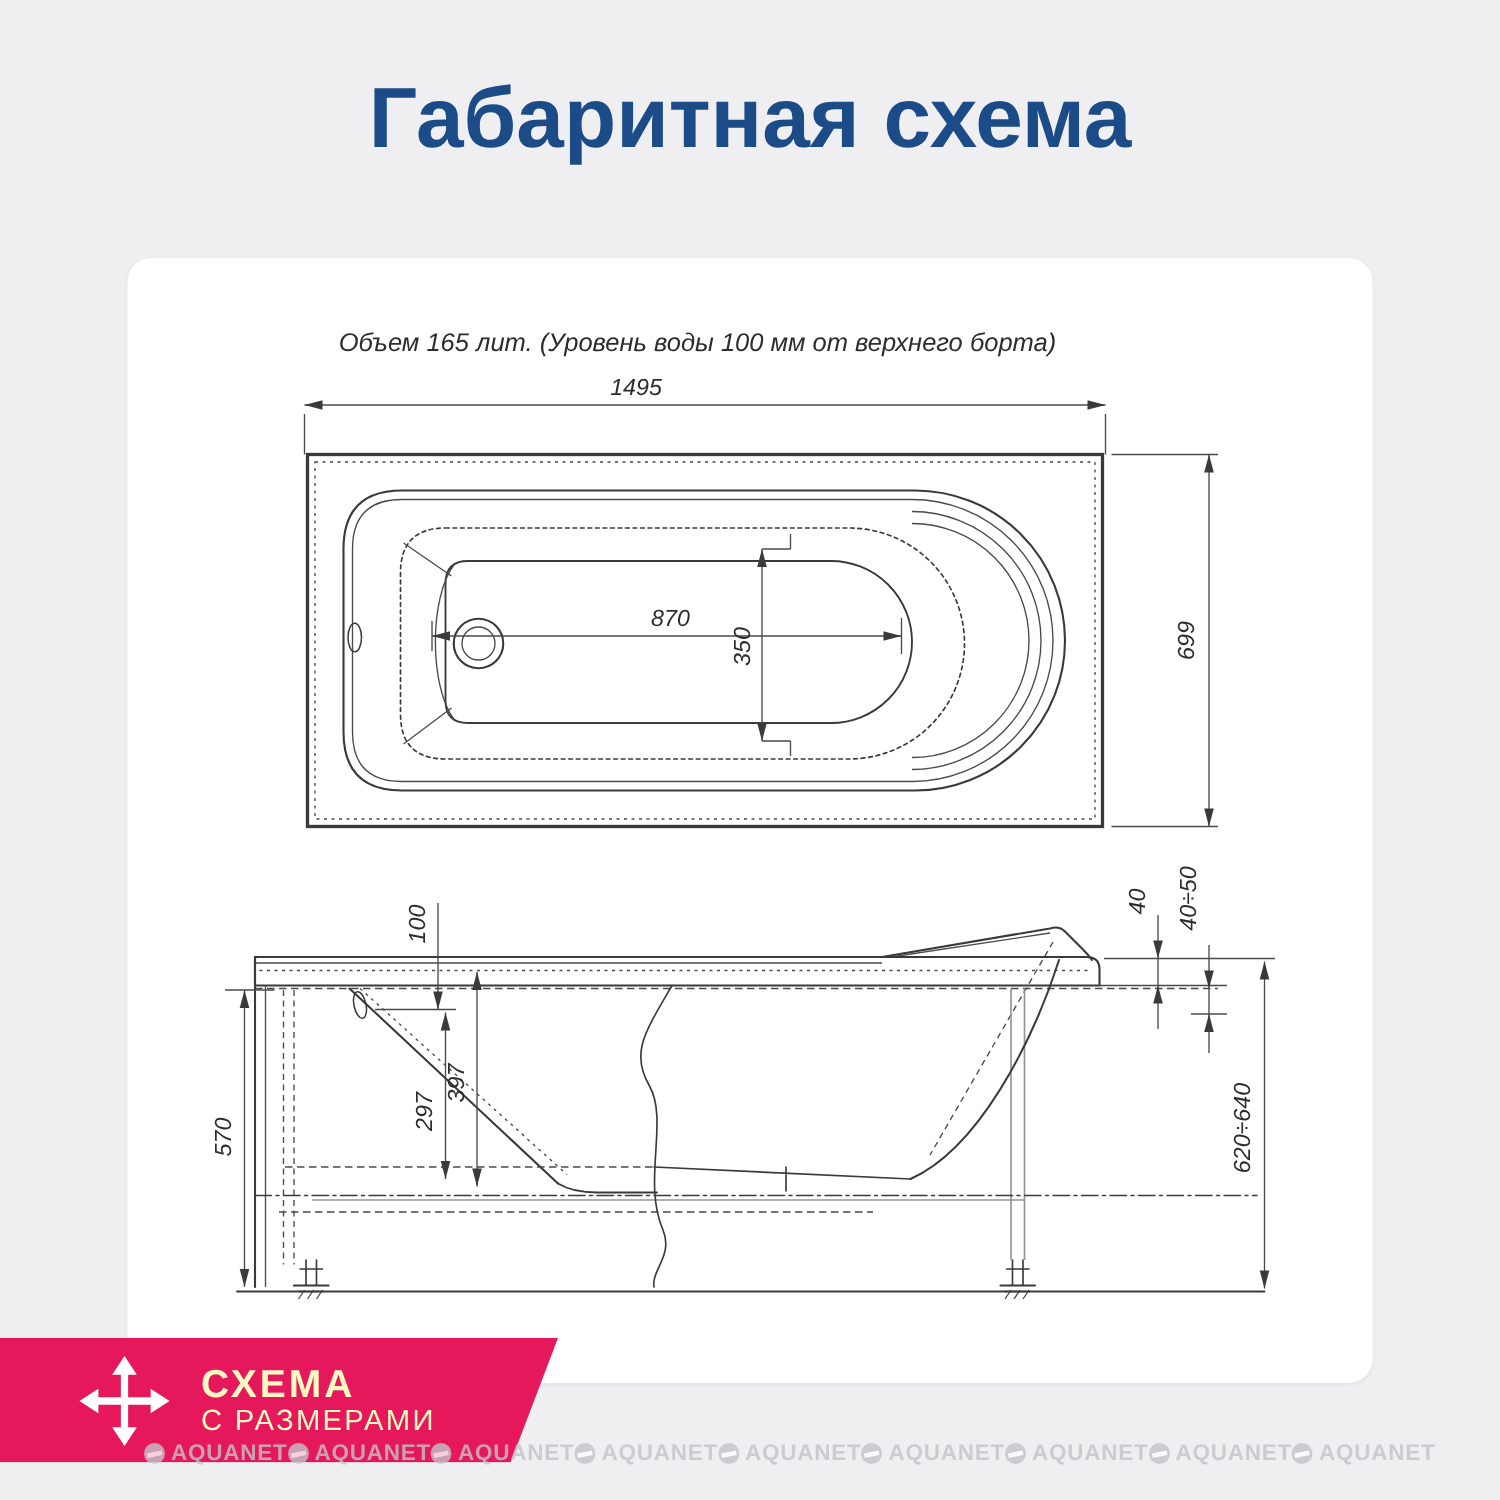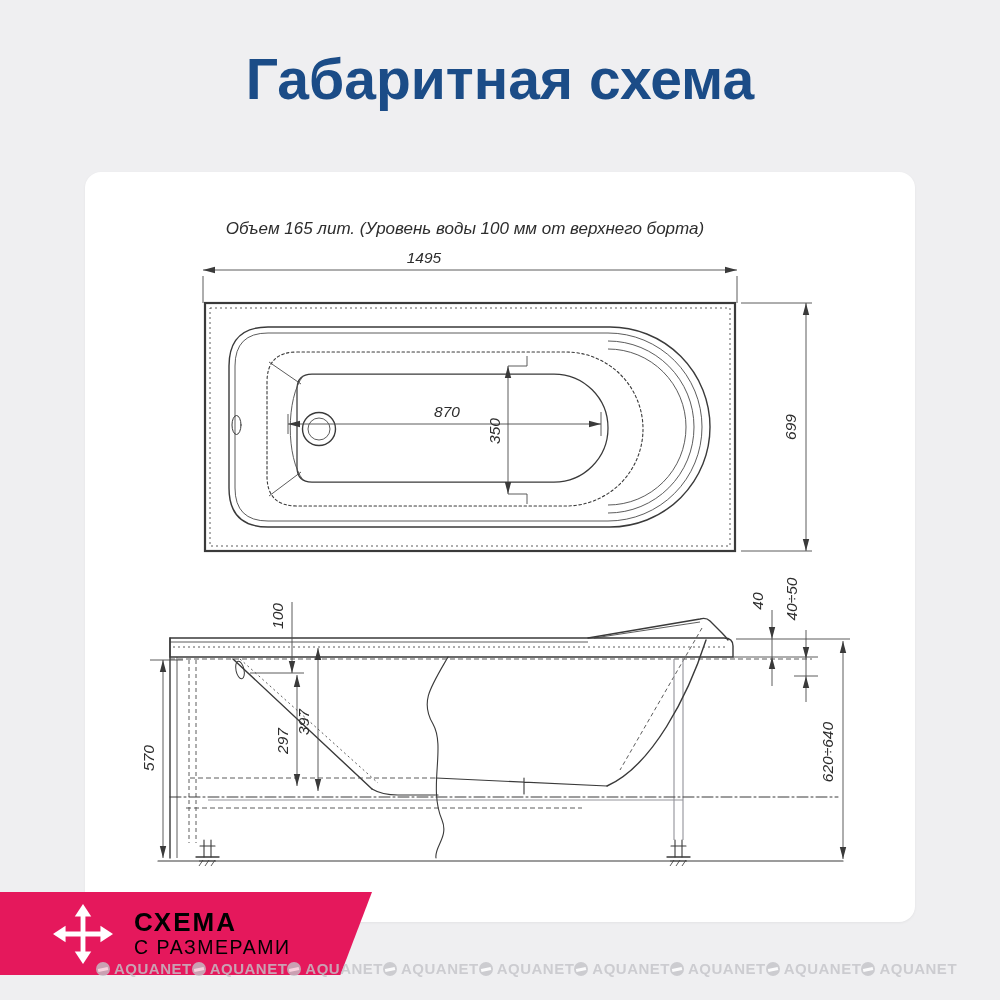--- a/index.html
+++ b/index.html
@@ -22,21 +22,21 @@
   .ddc{stroke-dasharray:11,3,2,3;}
   .ar{fill:#3a3a3a;stroke:none;}
   text.dim{font:italic 15.5px "Liberation Sans",sans-serif;fill:#2d2d2d;}
   text.cap{font:italic 17px "Liberation Sans",sans-serif;fill:#2d2d2d;}
   .mid{text-anchor:middle;}
   
   .badge{position:absolute;left:0;top:892px;width:372px;height:83px;background:#e5185c;
        clip-path:polygon(0 0,100% 0,91.5% 100%,0 100%);display:flex;align-items:center;
        padding-left:0;box-sizing:border-box;}
   .badge-icon{width:62px;height:62px;margin-left:52px;flex:0 0 auto;}
-  .badge-text{margin-left:20px;color:#000000;line-height:1.12;}
+  .badge-text{margin-left:20px;color:#fef9c3;line-height:1.12;}
   .badge-line1{font-size:26px;font-weight:800;letter-spacing:2px;}
   .badge-line2{font-size:19.5px;font-weight:400;letter-spacing:1.5px;}
   
   .watermarks{position:absolute;left:96px;top:955px;width:812px;height:22px;display:flex;
        justify-content:space-between;align-items:flex-end;opacity:0.8;}
   .wm{display:flex;align-items:center;gap:4px;color:#c4c4c9;font-weight:700;font-size:15px;
        letter-spacing:0.5px;}
   .wm-circle{width:14px;height:14px;border-radius:50%;background:#c4c4c9;position:relative;
        display:inline-block;}
   .wm-circle::after{content:"";position:absolute;left:2px;top:6px;width:10px;height:2.5px;

